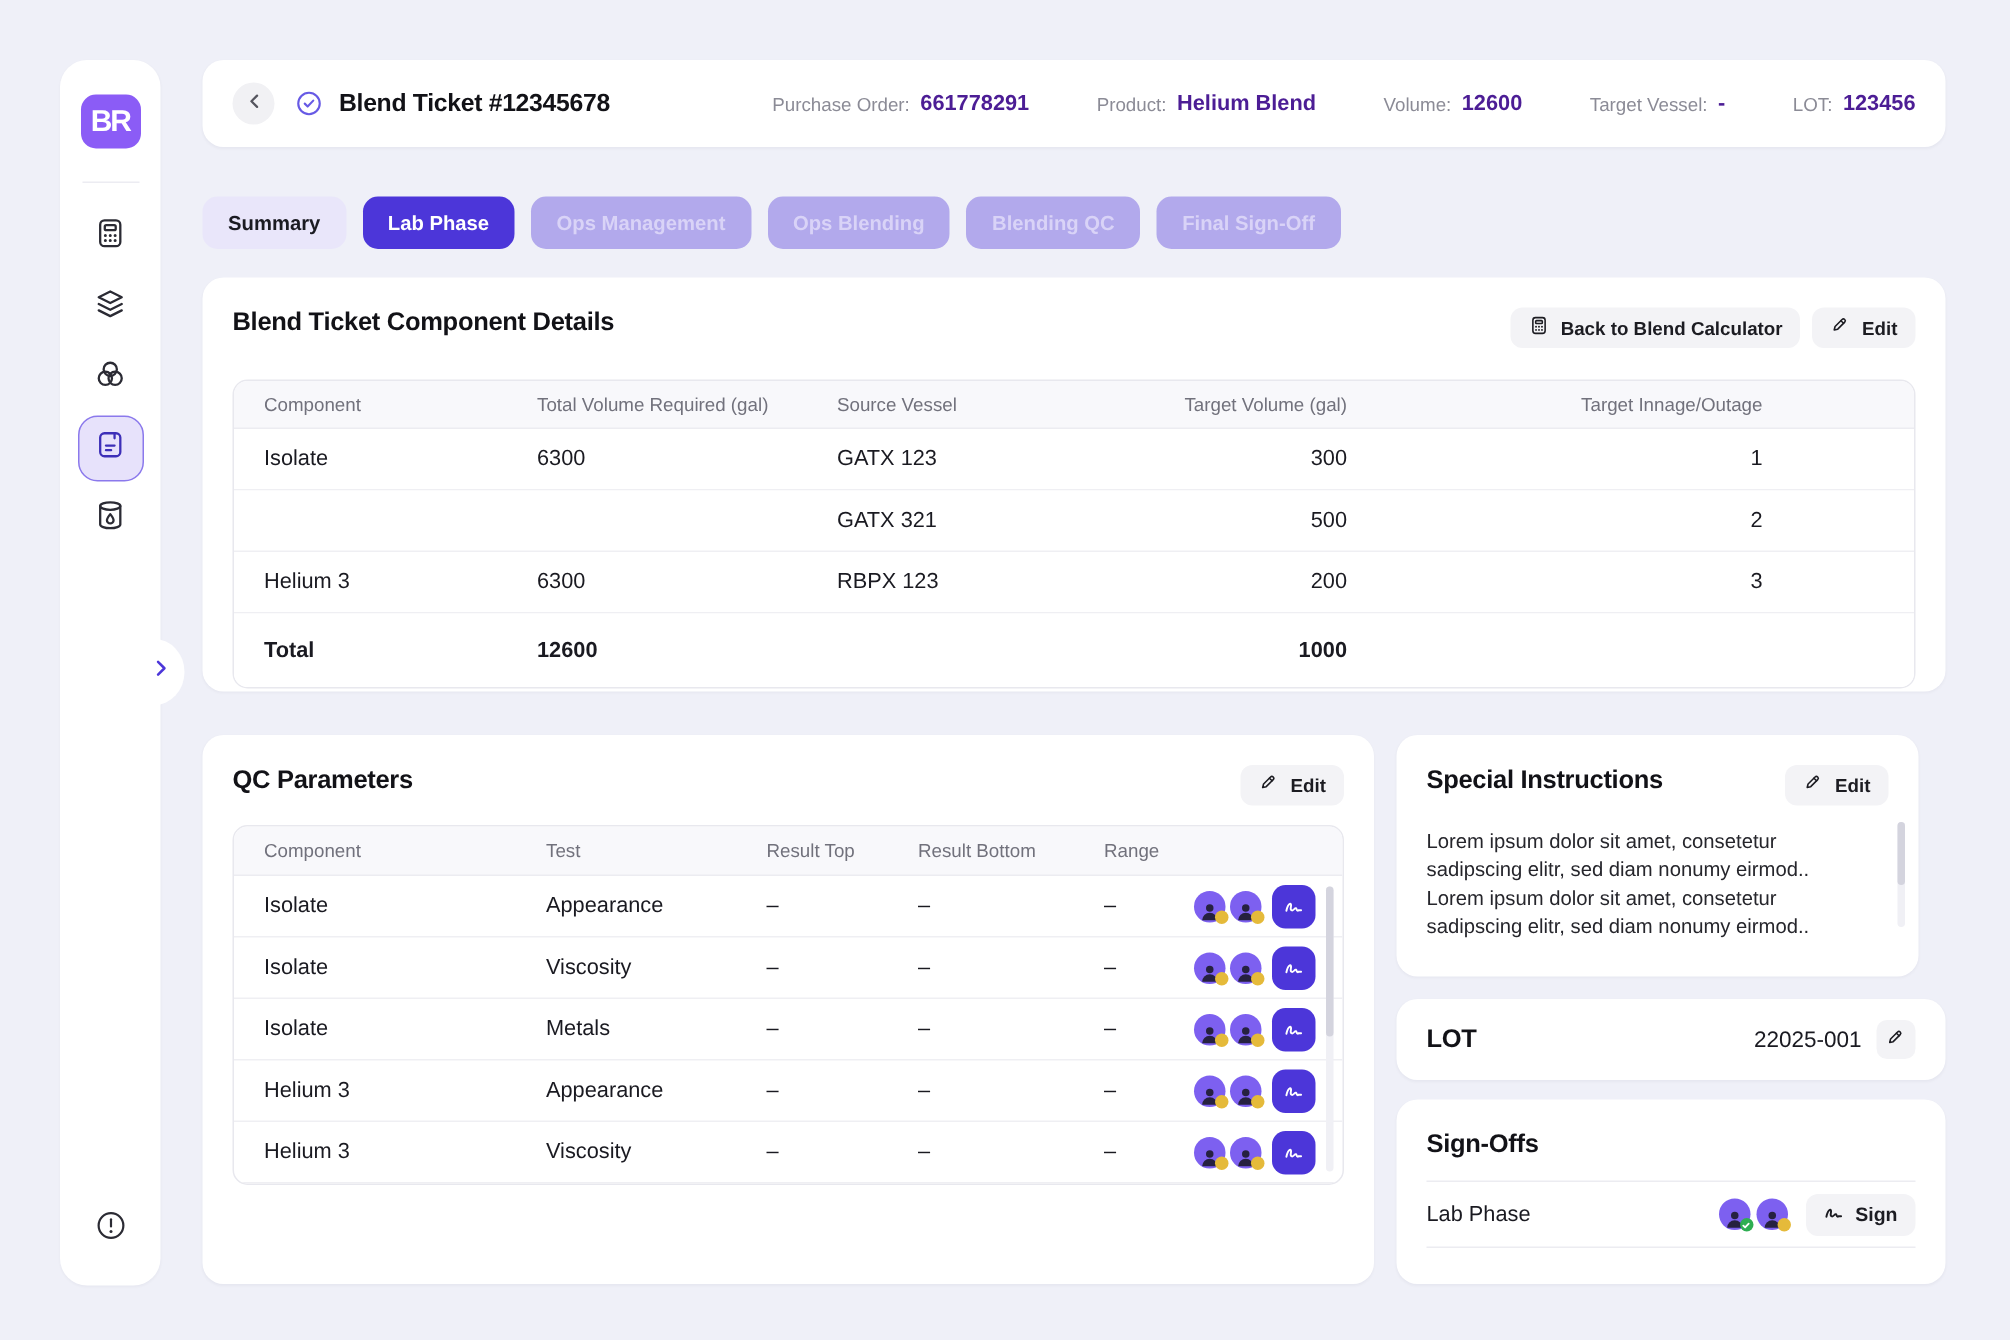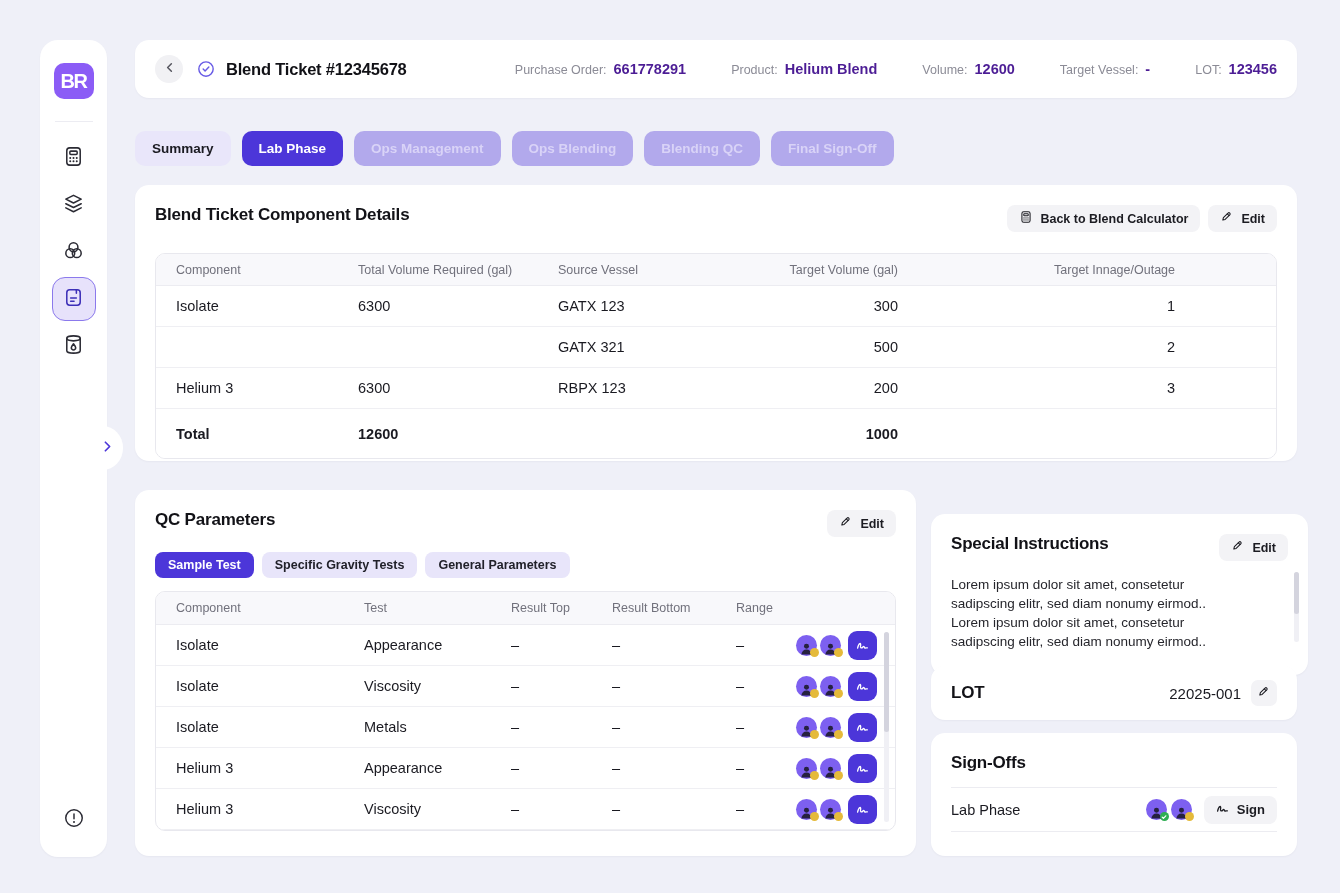--- a/index.html
+++ b/index.html
@@ -97,21 +97,21 @@
   .badge svg { width:6px; height:6px; color:#fff; }
 
   .sign-btn { width:29px; height:29px; margin-left:4px; border-radius:9px; background:#4c36d9; border:none;
               cursor:pointer; display:flex; align-items:center; justify-content:center; flex:0 0 auto; }
   .sign-btn svg { width:14px; height:14px; color:#fff; }
 
   .vscroll { position:absolute; width:5px; border-radius:3px; background:#f0f0f5; }
   .vthumb { position:absolute; left:0; width:5px; border-radius:3px; background:#d4d4de; }
 
   
-  .si-card { left:931px; top:514px; width:377px; height:161px; padding:20px; }
+  .si-card { left:931px; top:490px; width:348px; height:161px; padding:20px; }
   .si-text { margin-top:14px; font-size:13.5px; line-height:19px; color:#26262c; white-space:pre-line; width:315px; }
 
   .lot-card { left:931px; top:666px; width:366px; height:54px; padding:0 20px;
               display:flex; align-items:center; }
   .lot-value { margin-left:auto; font-size:15px; color:#1a1a21; }
   .icon-btn { width:26px; height:26px; margin-left:10px; border-radius:7px; background:#f3f3f6; border:none;
               cursor:pointer; display:flex; align-items:center; justify-content:center; color:#1c1c22; }
   .icon-btn svg { width:14px; height:14px; }
 
   .so-card { left:931px; top:733px; width:366px; height:123px; padding:20px 20px 0; }
@@ -313,25 +313,20 @@
         <span>
           <svg viewBox="0 0 24 24" fill="none" stroke="currentColor" stroke-width="1.8" stroke-linecap="round" stroke-linejoin="round">
             <path d="M13.8 5.2l-8 8-1 4 4-1 8-8a2.1 2.1 0 0 0-3-3z"></path>
               <path d="M12.5 6.5l3 3"></path>
           </svg>
         </span>
         <span>Edit</span>
       </button>
     </div>
   </div>
-  <div class="chips">
-    <button class="chip active">Sample Test</button>
-    <button class="chip inactive">Specific Gravity Tests</button>
-    <button class="chip inactive">General Parameters</button>
-  </div>
   <div class="qtable">
     <div class="qrow qhead">
       <div>Component</div>
       <div>Test</div>
       <div>Result Top</div>
       <div>Result Bottom</div>
       <div>Range</div>
       <div></div>
     </div>
 

